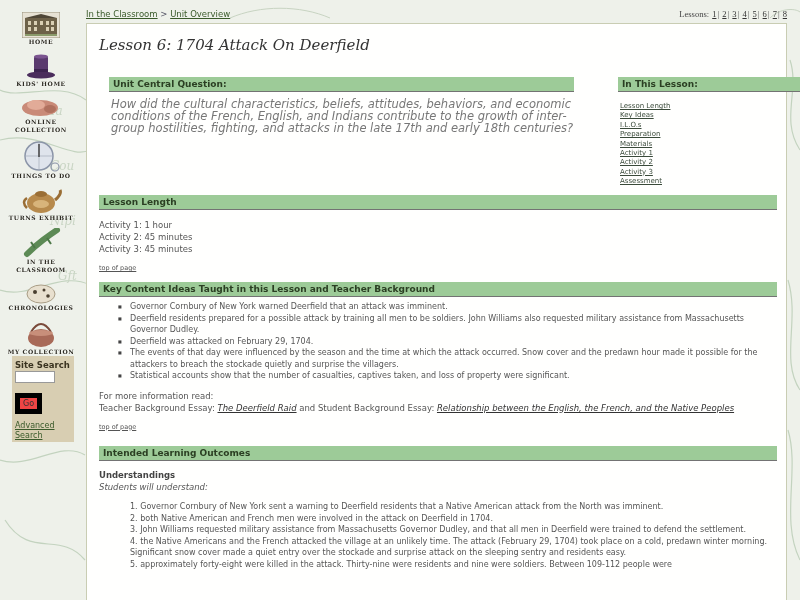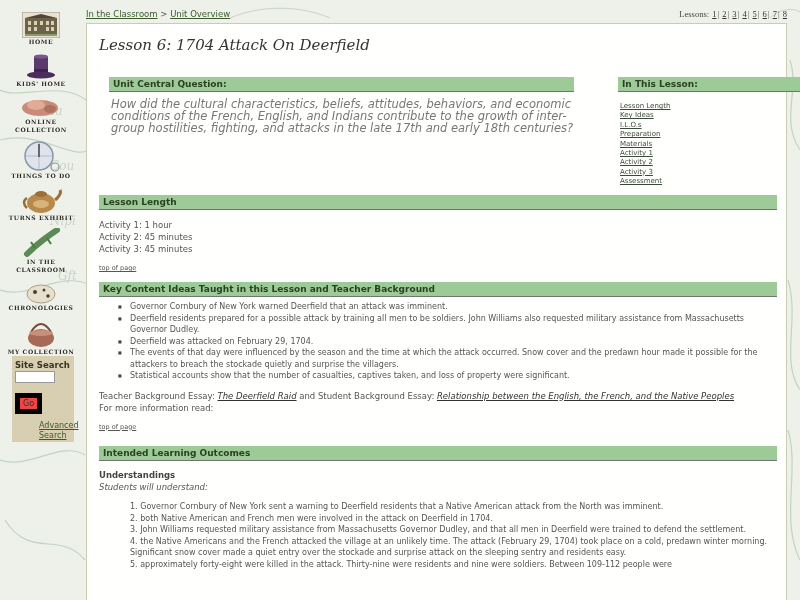--- a/index.html
+++ b/index.html
@@ -33,21 +33,20 @@
     width: 38px; height: 10px; border: 1px solid #999; background: #fff; margin-top: 1px;
     padding: 0; display: block;
   }
   .search-box button {
     margin-top: 10px; font-size: 8px; padding: 1px 3px; background: #ef4444;
     border: 5px solid #000000; font-family: "DejaVu Sans", sans-serif; color: #333; cursor: pointer;
   }
   .search-box a {
     display: block; margin-top: 7px; font-size: 8px; color: #3a5a2a; text-decoration: underline;
     line-height: 10px;
-    margin-left: 24px;
   }
 
   .topbar { position: absolute; left: 86px; top: 9px; right: 12px; height: 14px; z-index: 3; font-size: 8.5px; }
   .breadcrumb { position: absolute; left: 0; top: 0; color: #556; }
   .breadcrumb a { color: #3a5a2a; text-decoration: underline; }
   .lessons { position: absolute; right: 0; top: 0; color: #444; font-family: Liberation Serif, serif; }
   .lessons a { color: #333; text-decoration: underline; margin: 0 1px; }
   .lessons .sep { color: #555; }
 
   .content {
@@ -262,27 +261,27 @@
   <div class="section" style="top:258px">
     <div class="bar">Key Content Ideas Taught in this Lesson and Teacher Background</div>
     <ul class="bullets">
       <li>Governor Cornbury of New York warned Deerfield that an attack was imminent.</li>
       <li>Deerfield residents prepared for a possible attack by training all men to be soldiers. John Williams also requested military assistance from Massachusetts Governor Dudley.</li>
       <li>Deerfield was attacked on February 29, 1704.</li>
       <li>The events of that day were influenced by the season and the time at which the attack occurred. Snow cover and the predawn hour made it possible for the attackers to breach the stockade quietly and surprise the villagers.</li>
       <li>Statistical accounts show that the number of casualties, captives taken, and loss of property were significant.</li>
     </ul>
     <div class="txt" style="margin-top:8px">
+      <div>For more information read:</div>
       <div>
         <span>Teacher Background Essay:</span>
         <a class="italic-link">The Deerfield Raid</a>
         <span>and Student Background Essay:</span>
         <a class="italic-link">Relationship between the English, the French, and the Native Peoples</a>
       </div>
-      <div>For more information read:</div>
     </div>
     <a class="top-link" style="margin-top:6px">top of page</a>
   </div>
 
   <div class="section" style="top:422px">
     <div class="bar">Intended Learning Outcomes</div>
     <div class="txt" style="margin-top:8px">
       <div style="font-weight:bold;color:#444">Understandings</div>
       <div style="font-style:italic">Students will understand:</div>
     </div>

